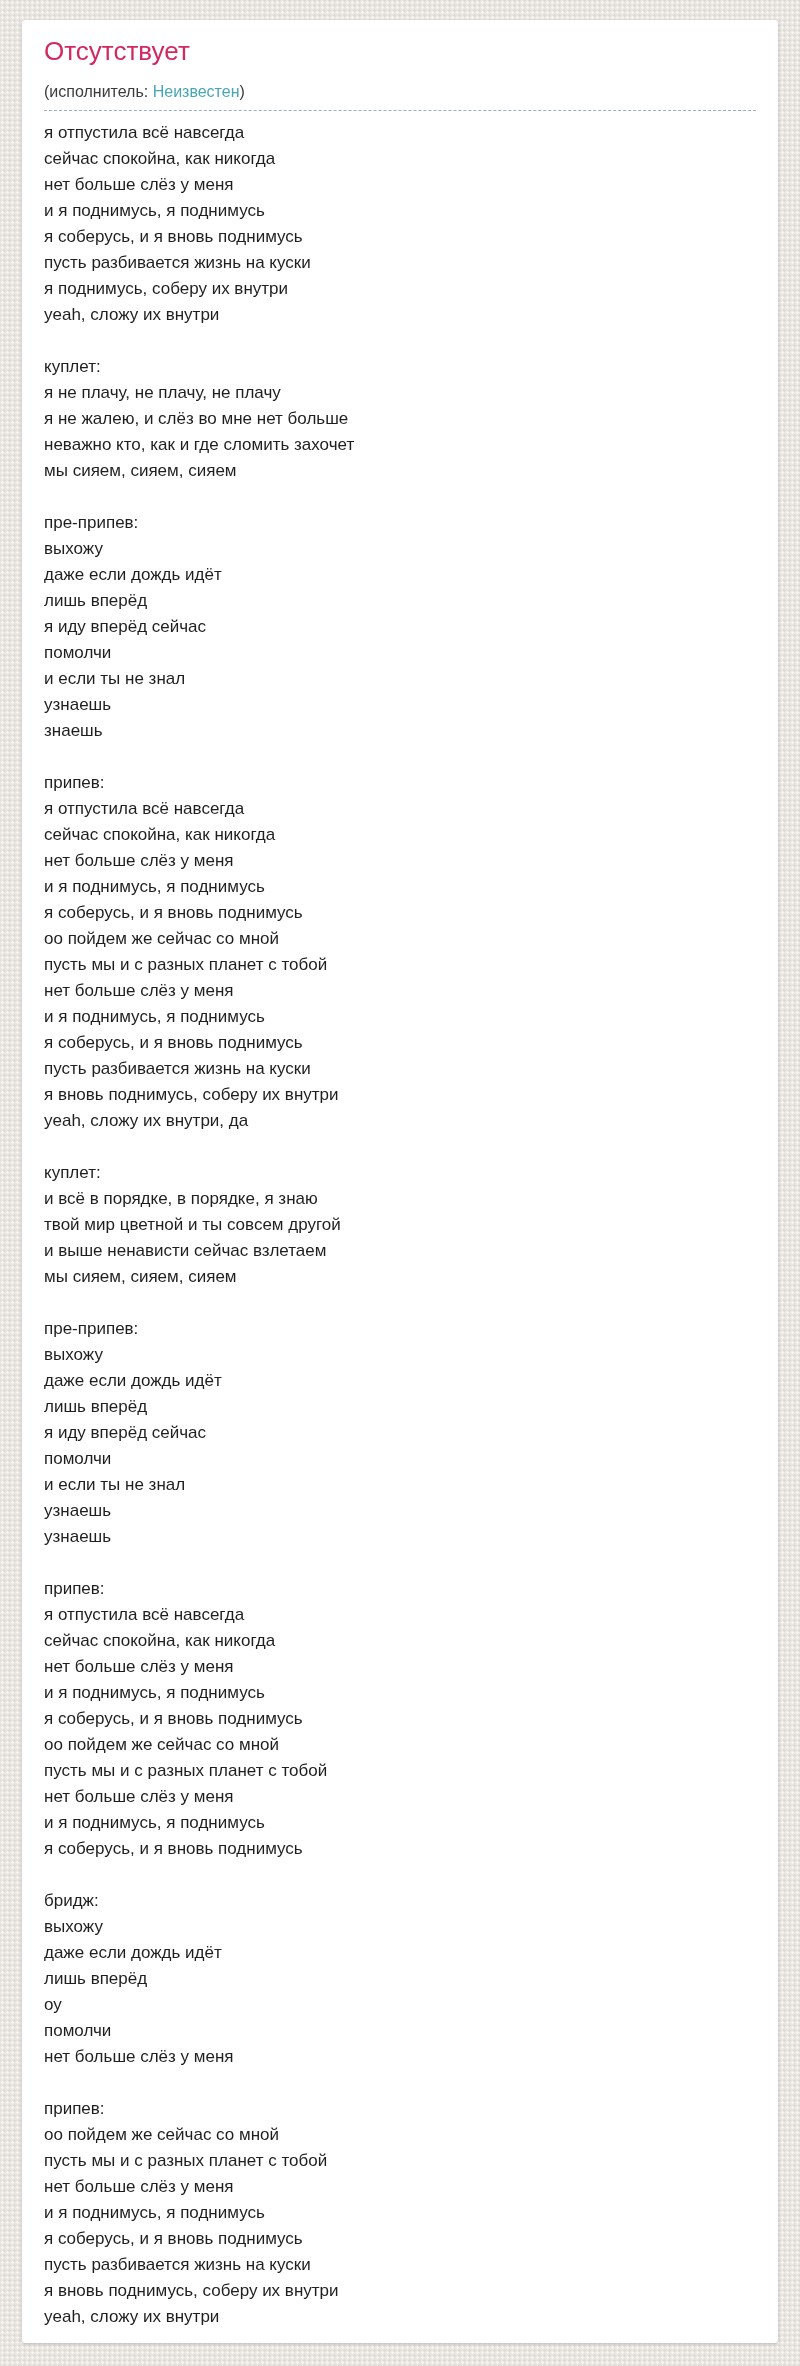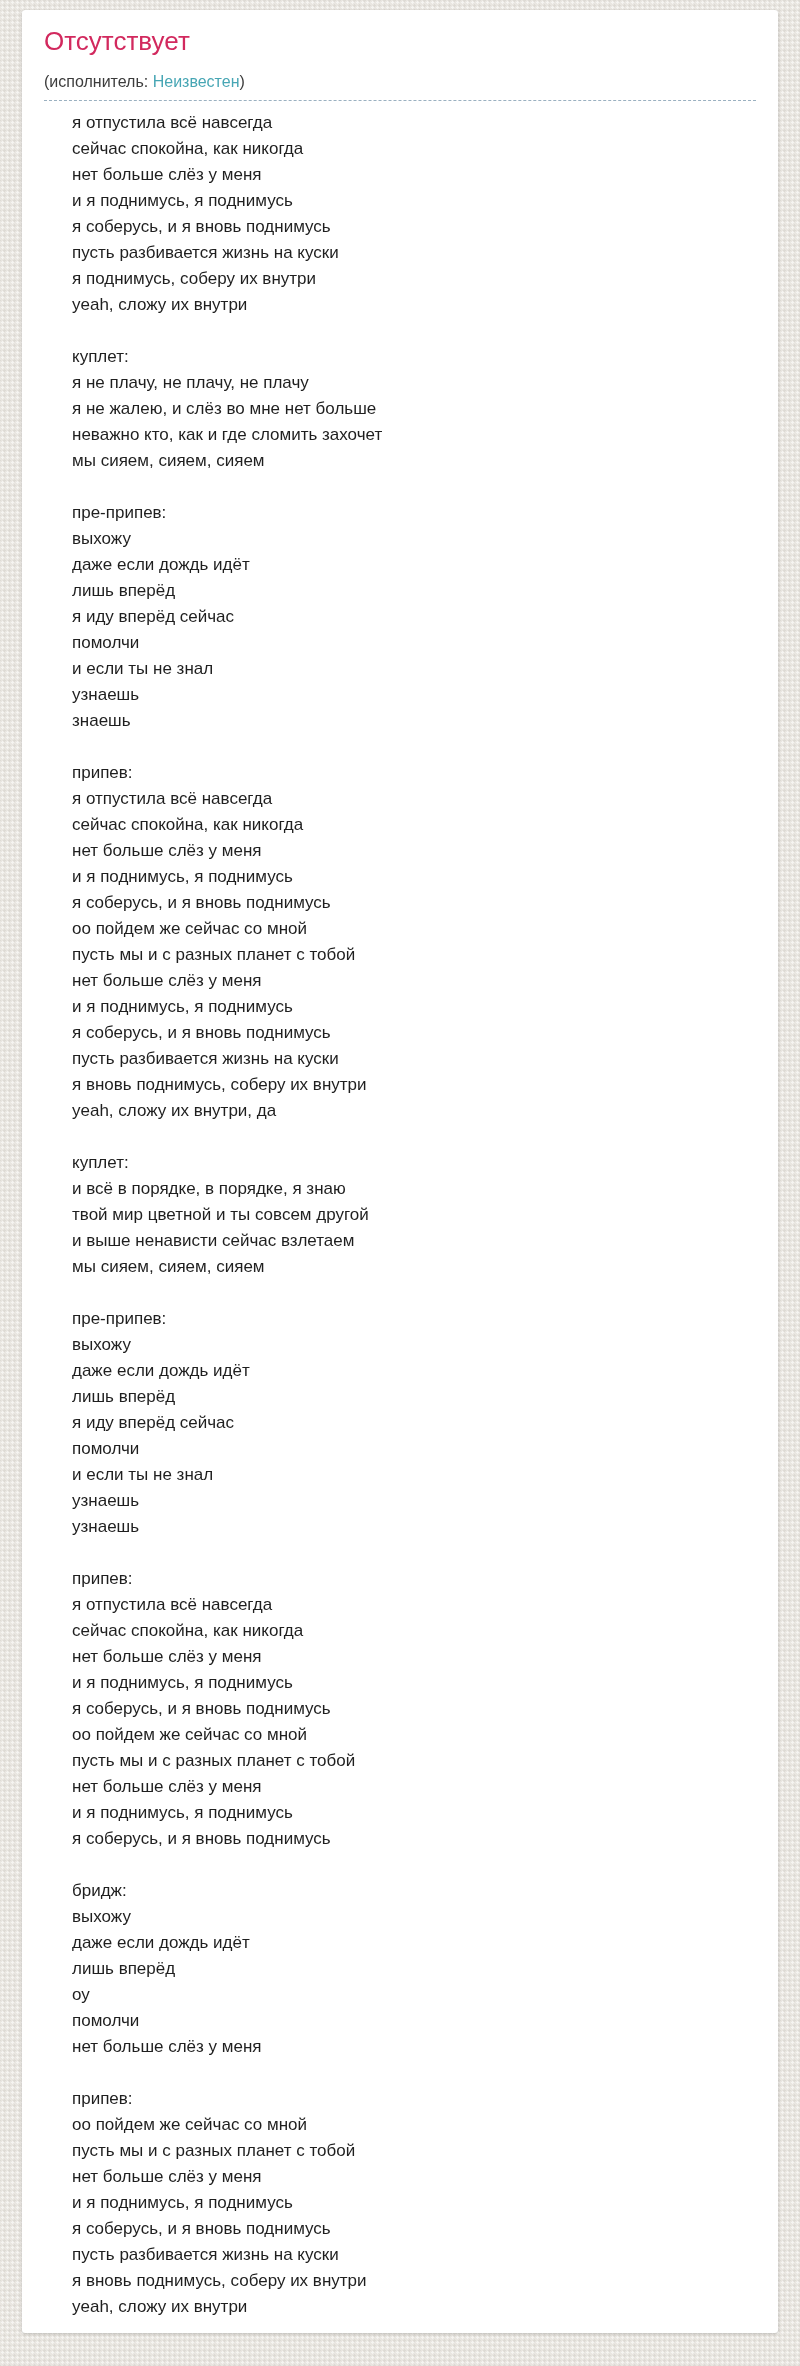--- a/index.html
+++ b/index.html
@@ -15,21 +15,21 @@
     background-color: #e9e6e1;
     background-image:
       radial-gradient(rgba(255,255,255,0.55) 1px, transparent 1.2px),
       radial-gradient(rgba(120,110,100,0.10) 1px, transparent 1.2px);
     background-size: 5px 5px, 5px 5px;
     background-position: 0 0, 2px 3px;
   }
   .card {
     position: absolute;
     left: 22px;
-    top: 10px;
+    top: 20px;
     width: 756px;
     height: 2323px;
     background: #ffffff;
     border-radius: 3px;
     box-shadow: 0 1px 3px rgba(0,0,0,0.18), 0 0 1px rgba(0,0,0,0.12);
     box-sizing: border-box;
     padding: 16px 22px 0 22px;
   }
   .song-title {
     font-size: 26px;
@@ -49,21 +49,20 @@
   }
   .artist-link {
     text-decoration: none;
     cursor: pointer;
   }
   .lyrics {
     margin-top: 9px;
     font-size: 17px;
     line-height: 26px;
     color: #1f1f1f;
-    margin-left: 28px;
   }
   .stanza {
     margin: 0 0 26px 0;
   }
   .line {
     white-space: pre-wrap;
   }
 </style>
 </head>
 <body>

